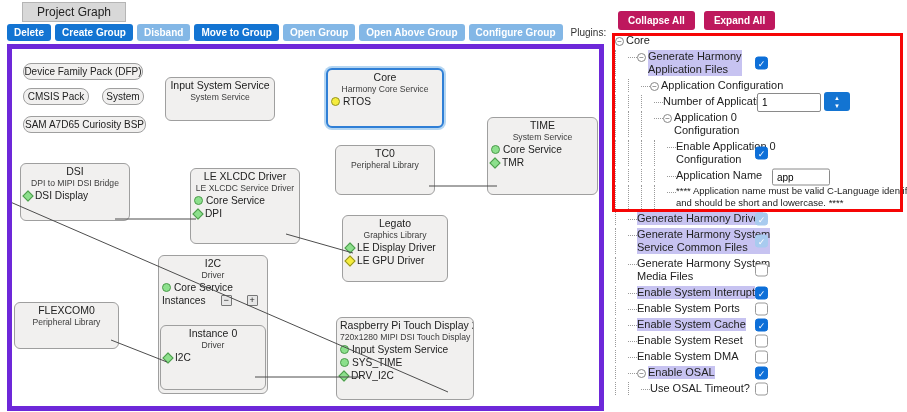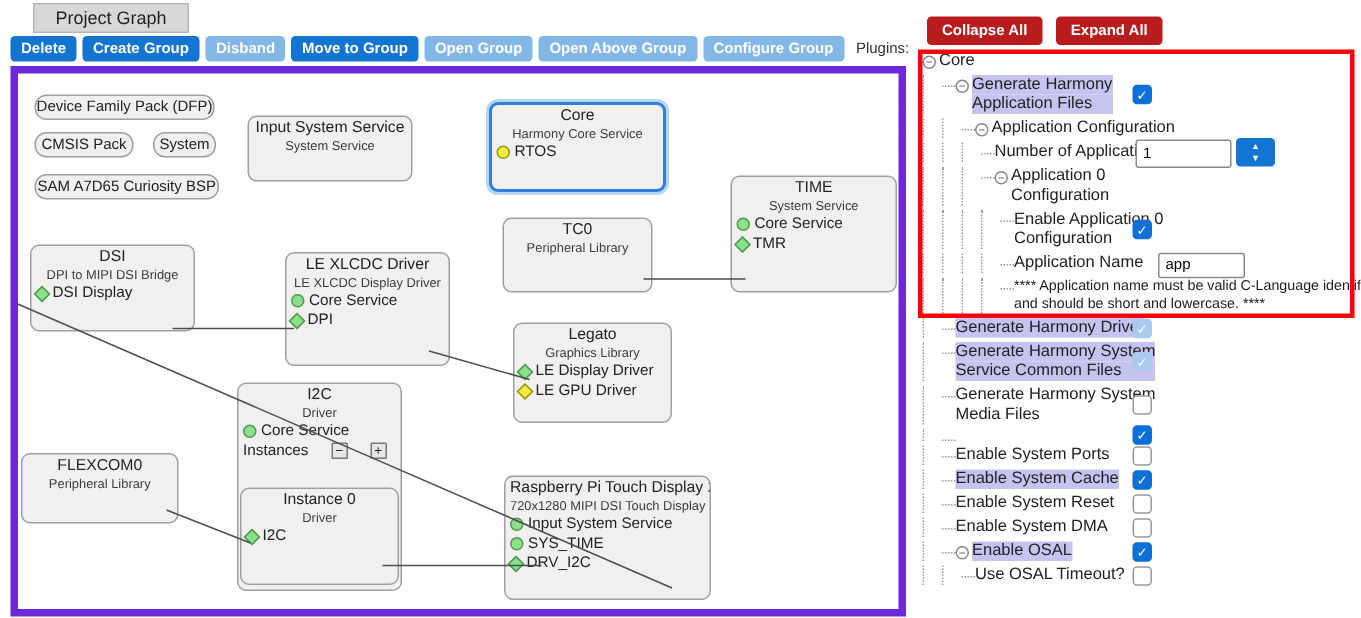--- a/index.html
+++ b/index.html
@@ -42,21 +42,21 @@
   .mark.circle { border-radius:50%; }
   .mark.diamond { transform:rotate(45deg); width:8px; height:8px; }
   .mark.green { background:#8ce08c; border:1px solid #4c9a4c; }
   .mark.yellow { background:#f5ec3d; border:1px solid #94941f; }
   .inst-btn { width:11px; height:11px; border:1px solid #777; background:#e6e6e6;
     font-size:9px; line-height:9px; text-align:center; color:#222; border-radius:1px;}
 
   
   .right { position:absolute; left:607px; top:0; width:300px; height:412px; background:#fff; }
   .rp-buttons { position:absolute; left:11px; top:11px; display:flex; gap:9px; }
-  .rp-btn { border:none; border-radius:3px; background:#b91c1c; color:#fff;
+  .rp-btn { border:none; border-radius:3px; background:#be185d; color:#fff;
     font-size:10px; font-weight:bold; padding:4px 10px; font-family:"Liberation Sans",sans-serif; cursor:pointer;}
   #tree { position:absolute; left:0; top:34px; width:300px; }
   .t-row { position:relative; display:flex; align-items:flex-start; padding-left:8px;
     margin-bottom:3px; }
   .guide { flex:0 0 13px; align-self:stretch; border-left:1px dotted #9a9a9a; }
   .dash { flex:0 0 9px; border-top:1px dotted #9a9a9a; margin-top:7px; }
   .exp { flex:0 0 9px; height:9px; border:1px solid #888; border-radius:50%;
     font-size:8px; line-height:7px; text-align:center; color:#555; margin:3px 2px 0 0; }
   .t-lab { font-size:11px; line-height:13px; color:#222; }
   .t-lab div { white-space:nowrap; }
@@ -150,21 +150,21 @@
       <div class="node" style="left: 8px; top: 114px; width: 110px; height: 58px;">
         <div class="n-title">DSI</div>
         <div class="n-sub">DPI to MIPI DSI Bridge</div>
         <div class="p-row left">
           <span class="mark diamond green"></span>
           <span class="p-lab">DSI Display</span>
         </div>
       </div>
       <div class="node" style="left: 178px; top: 119px; width: 110px; height: 76px;">
         <div class="n-title">LE XLCDC Driver</div>
-        <div class="n-sub">LE XLCDC Display Driver</div>
+        <div class="n-sub">LE XLCDC Service Driver</div>
         <div class="p-row left">
           <span class="mark circle green"></span>
           <span class="p-lab">Core Service</span>
         </div>
         <div class="p-row left">
           <span class="mark diamond green"></span>
           <span class="p-lab">DPI</span>
         </div>
       </div>
       <div class="node" style="left: 330px; top: 166px; width: 106px; height: 67px;">
@@ -340,20 +340,23 @@
             <div>Generate Harmony System</div>
             <div>Media Files</div>
           </div>
           <span class="ctrl" style="left: 148px;">
             <span class="cb"></span>
           </span>
         </div>
         <div class="t-row">
           <span class="guide"></span>
           <span class="dash"></span>
+          <div class="t-lab hl">
+            <div>Enable System Interrupt</div>
+          </div>
           <span class="ctrl" style="left: 148px;">
             <span class="cb on">✓</span>
           </span>
         </div>
         <div class="t-row">
           <span class="guide"></span>
           <span class="dash"></span>
           <div class="t-lab">
             <div>Enable System Ports</div>
           </div>

